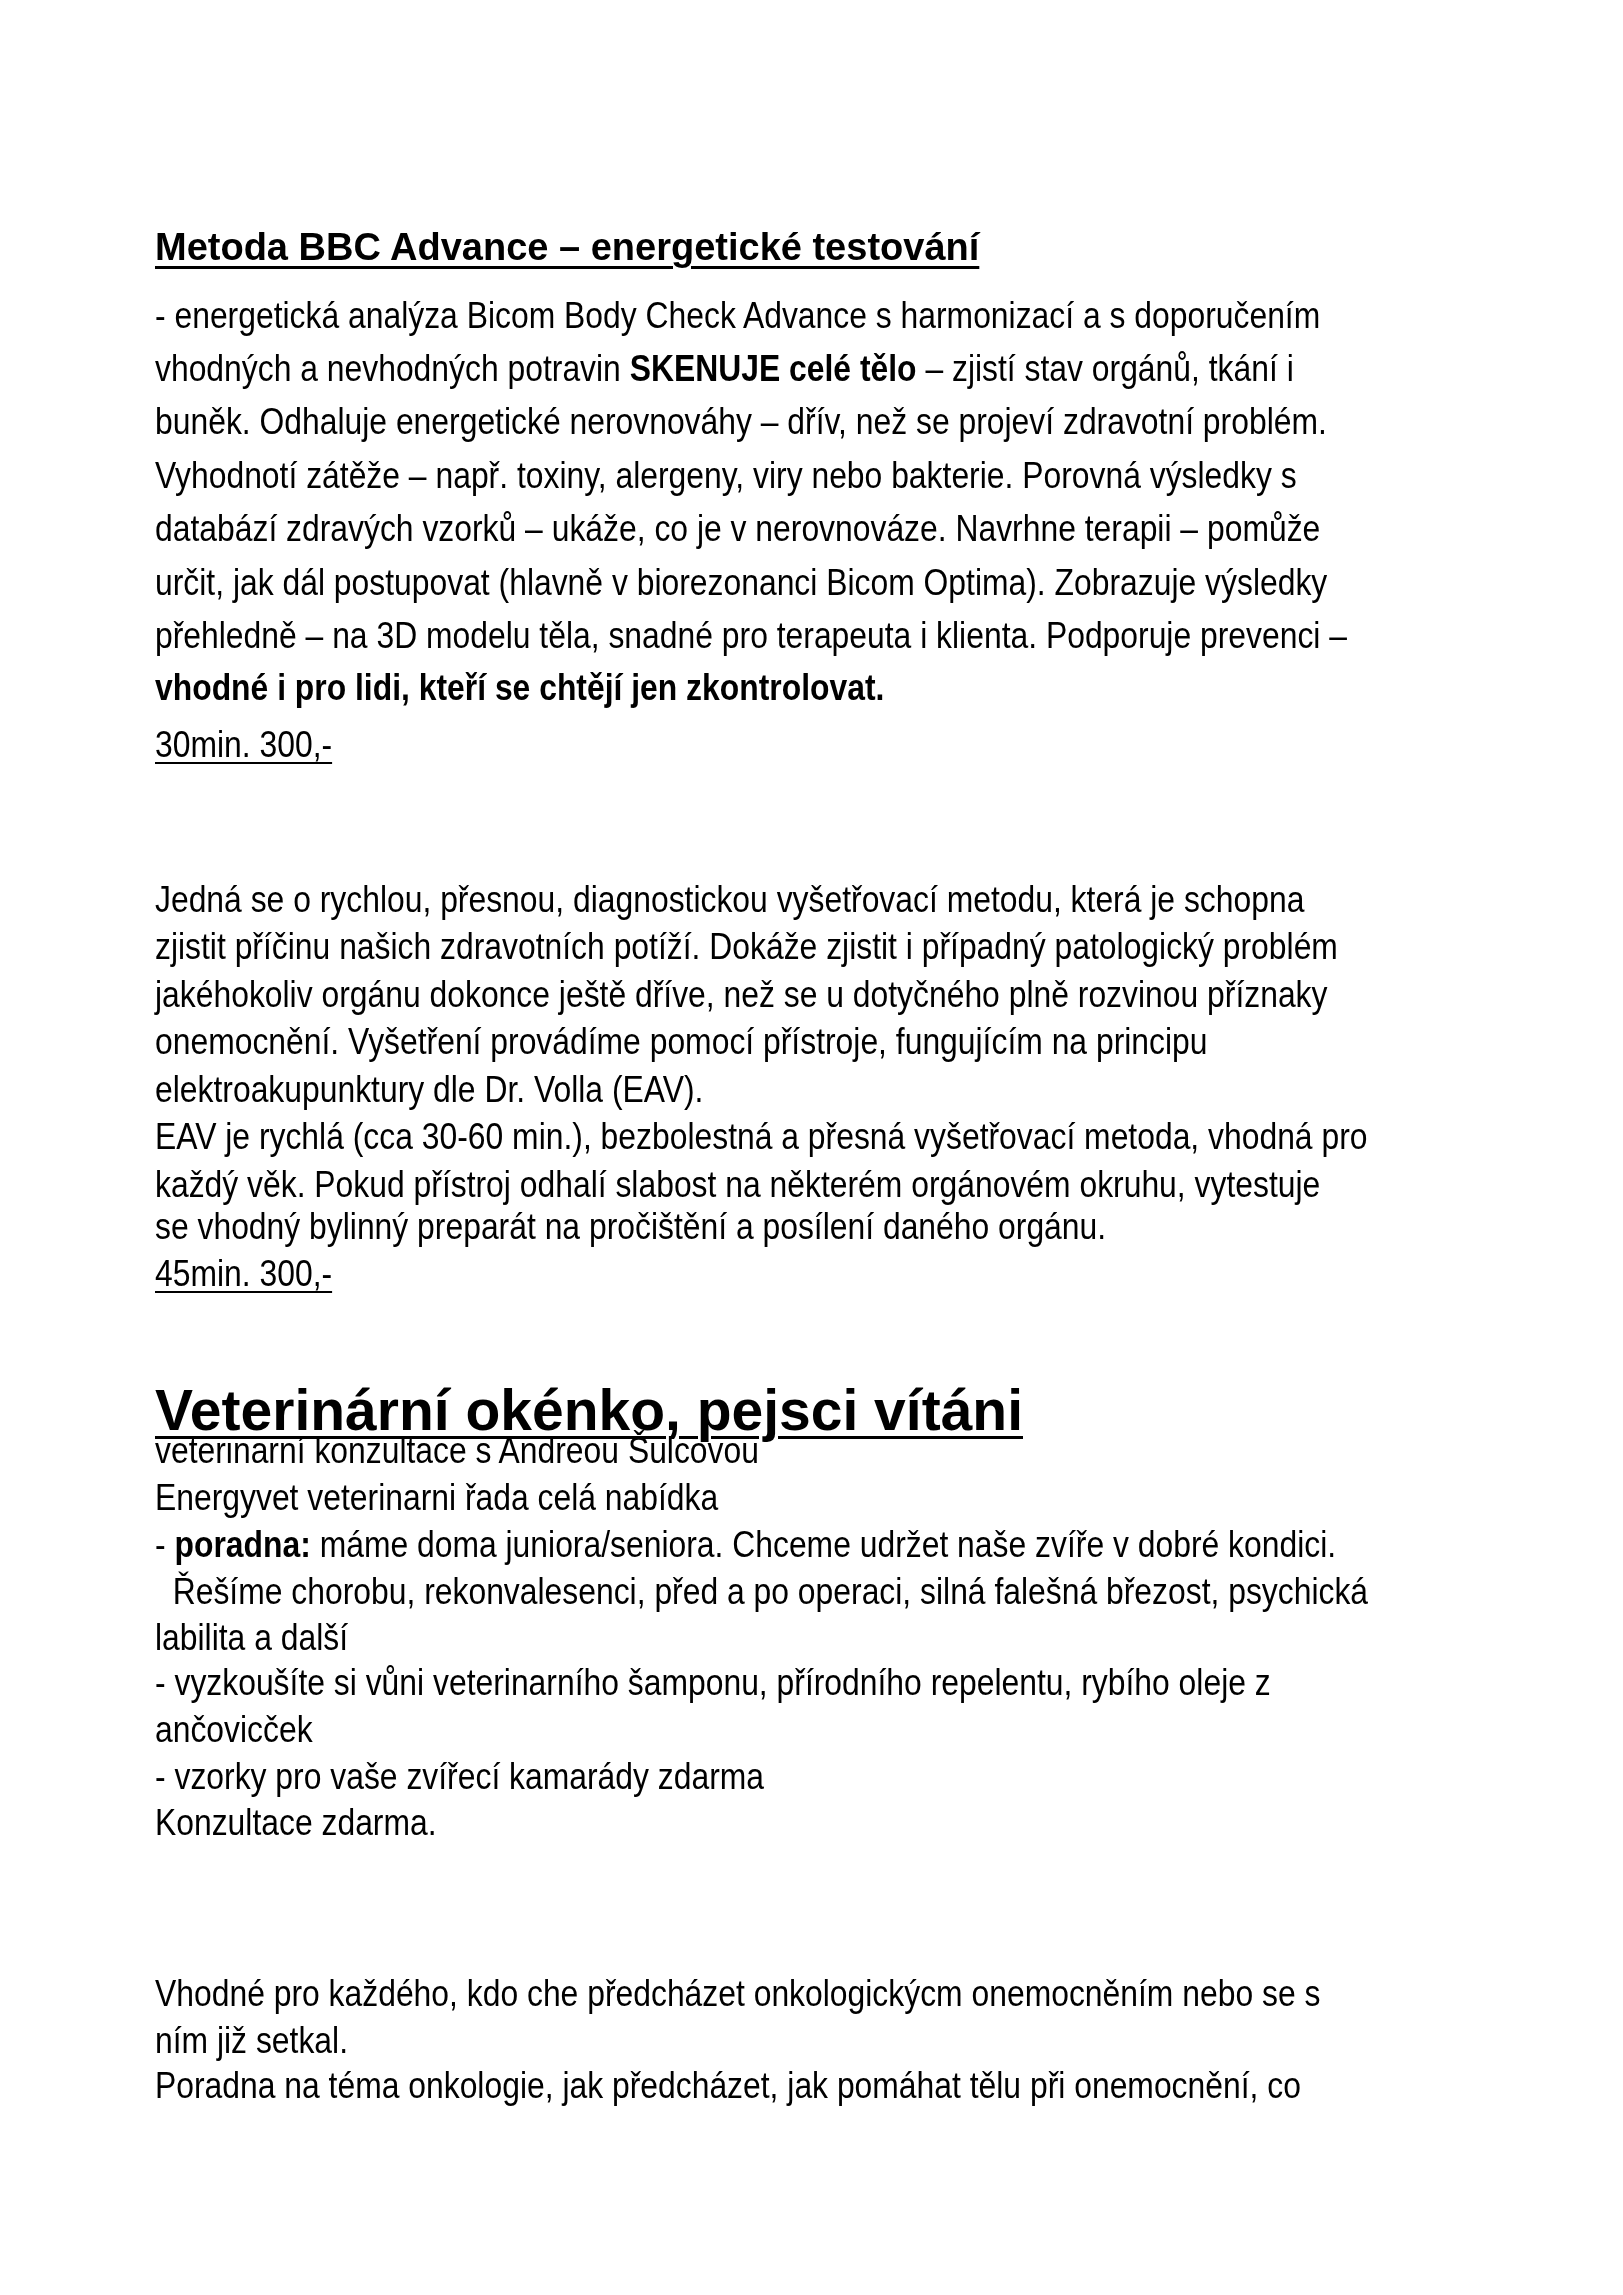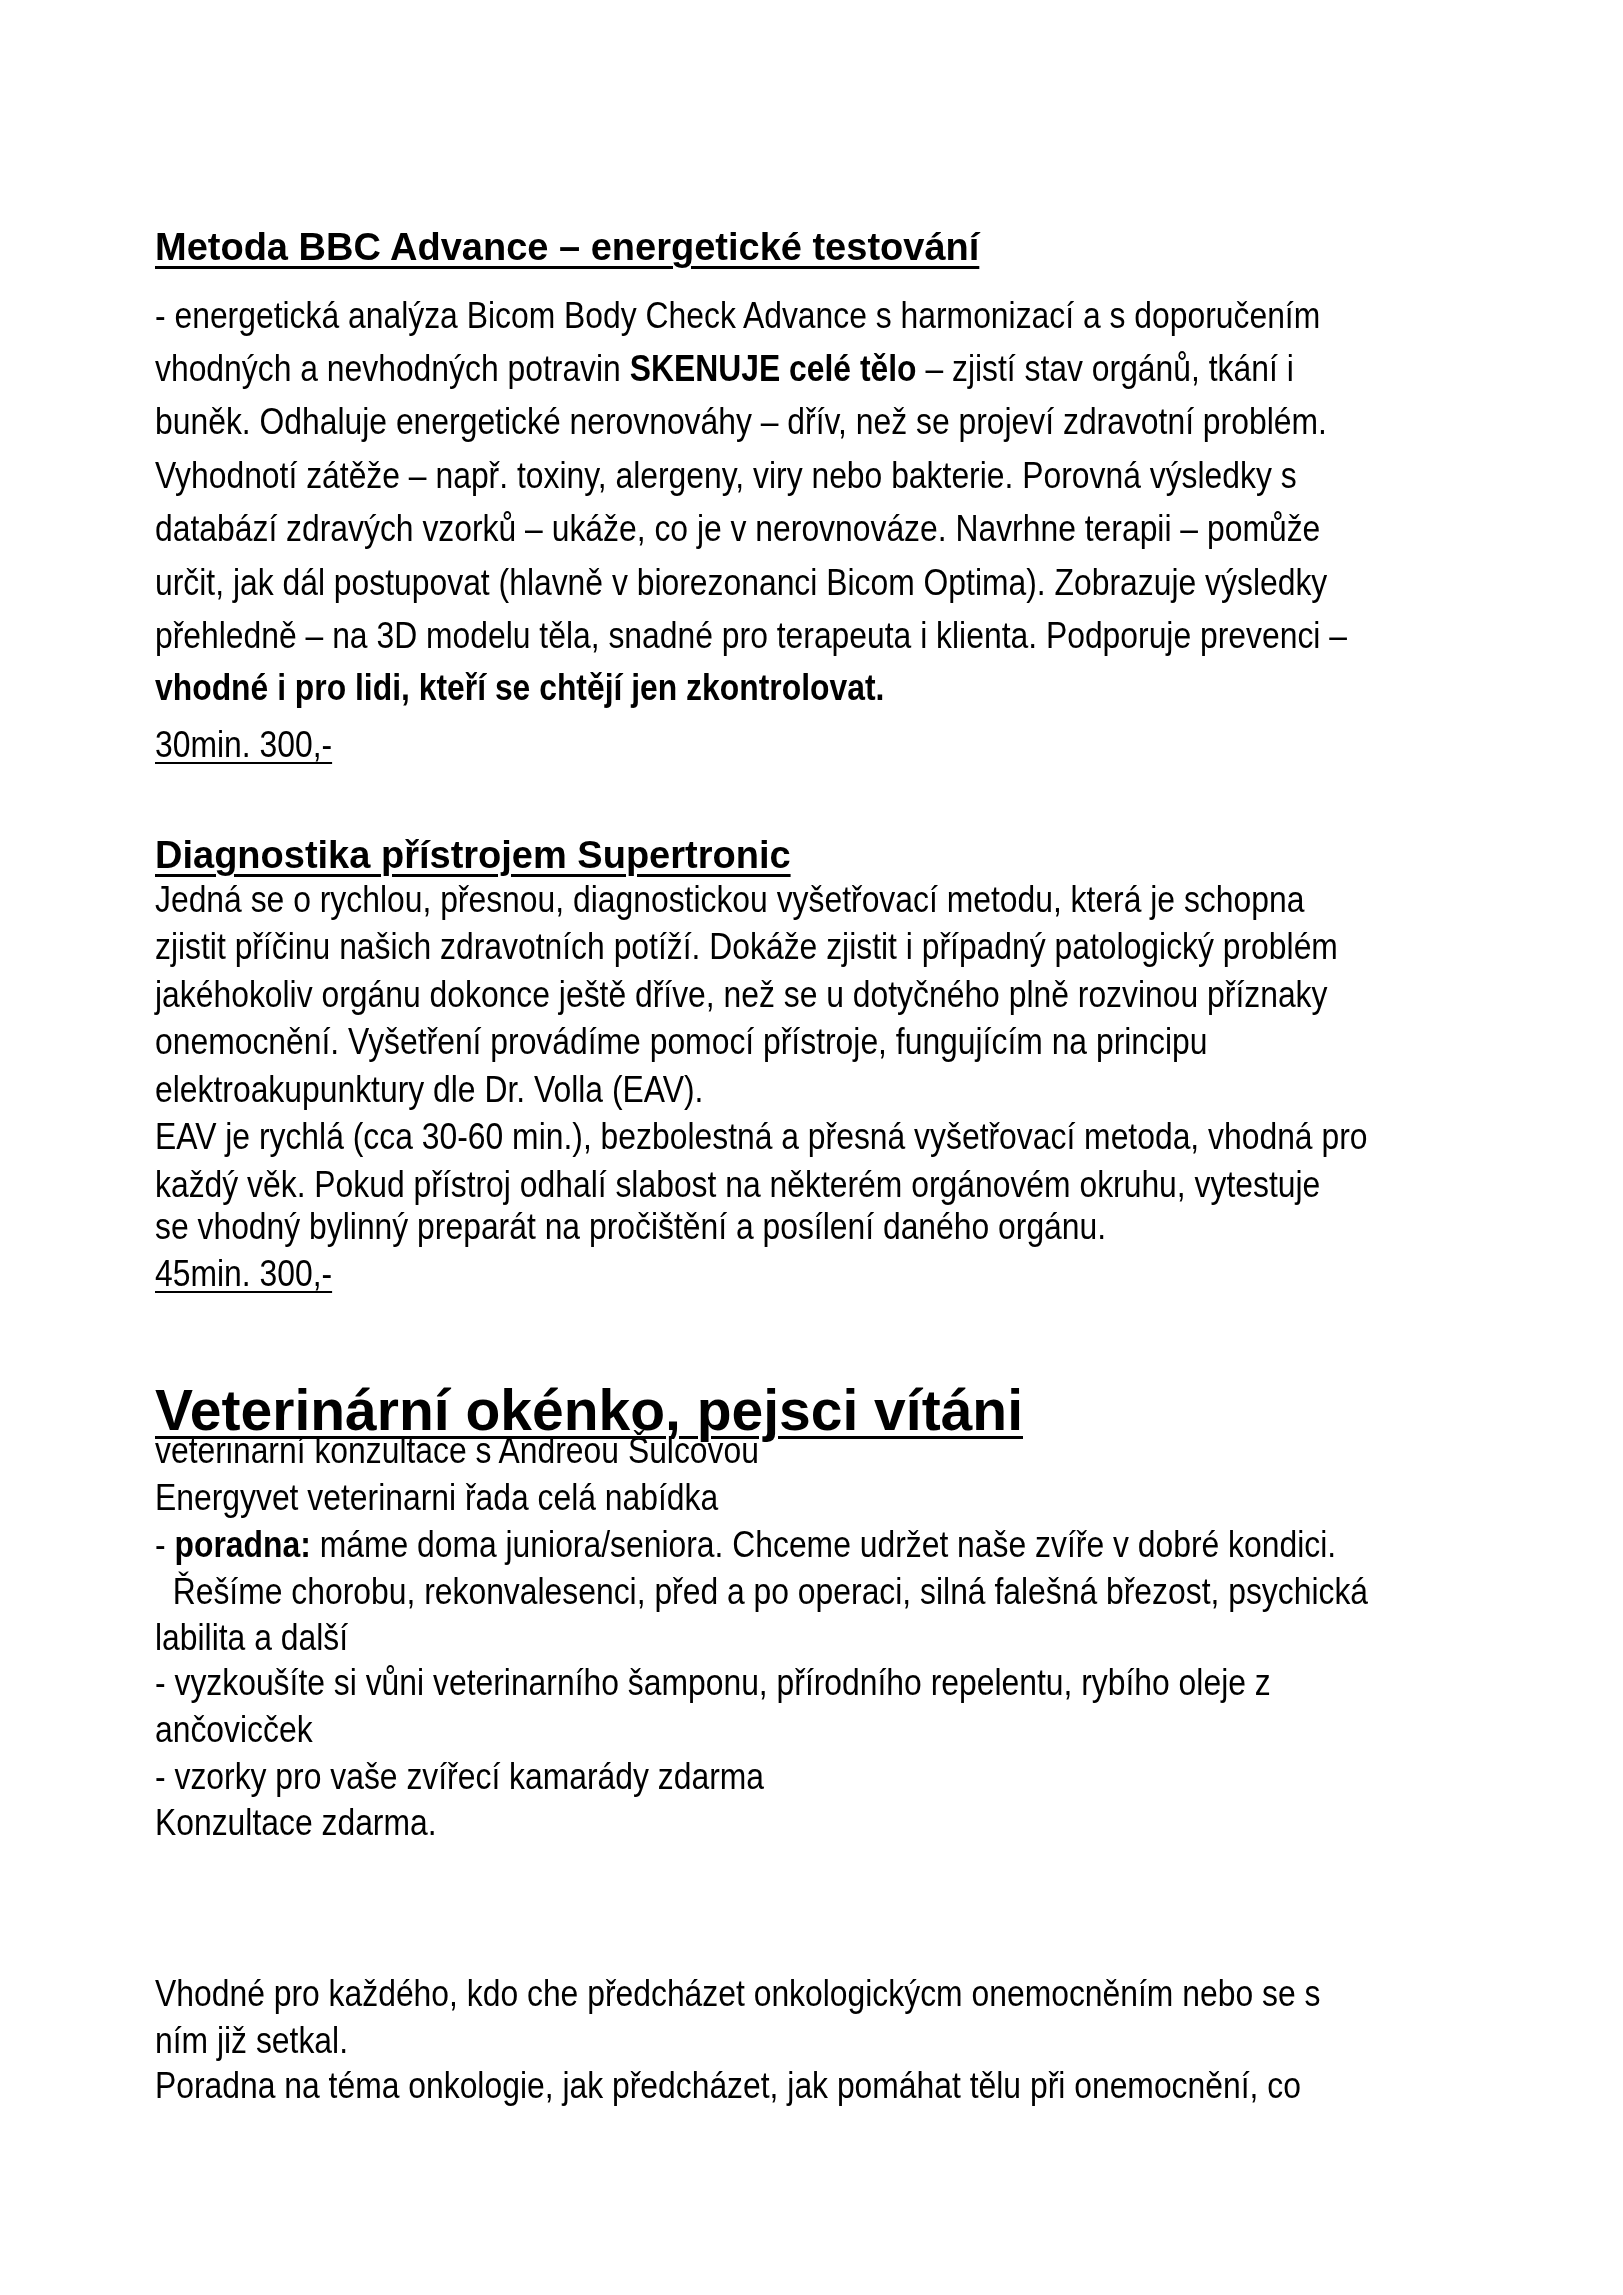--- a/index.html
+++ b/index.html
@@ -26,21 +26,20 @@
   <div class="line" style="top:298px"> - energetická analýza Bicom Body Check Advance s harmonizací a s doporučením</div>
   <div class="line" style="top:351px"><span>vhodných a nevhodných potravin </span><span class="b">SKENUJE celé tělo</span><span> – zjistí stav orgánů, tkání i</span></div>
   <div class="line" style="top:404px">buněk. Odhaluje energetické nerovnováhy – dřív, než se projeví zdravotní problém.</div>
   <div class="line" style="top:458px">Vyhodnotí zátěže – např. toxiny, alergeny, viry nebo bakterie. Porovná výsledky s</div>
   <div class="line" style="top:511px">databází zdravých vzorků – ukáže, co je v nerovnováze. Navrhne terapii – pomůže</div>
   <div class="line" style="top:565px">určit, jak dál postupovat (hlavně v biorezonanci Bicom Optima). Zobrazuje výsledky</div>
   <div class="line" style="top:618px">přehledně – na 3D modelu těla, snadné pro terapeuta i klienta. Podporuje prevenci –</div>
   <div class="line b" style="top:670px">vhodné i pro lidi, kteří se chtějí jen zkontrolovat.</div>
   <div class="line u" style="top:727px">30min. 300,-</div>
 
-  <div class="line h h58" style="top:836px">Diagnostika přístrojem Supertronic</div>
   <div class="line" style="top:882px">Jedná se o rychlou, přesnou, diagnostickou vyšetřovací metodu, která je schopna</div>
   <div class="line" style="top:929px">zjistit příčinu našich zdravotních potíží. Dokáže zjistit i případný patologický problém</div>
   <div class="line" style="top:977px">jakéhokoliv orgánu dokonce ještě dříve, než se u dotyčného plně rozvinou příznaky</div>
   <div class="line" style="top:1024px">onemocnění. Vyšetření provádíme pomocí přístroje, fungujícím na principu</div>
   <div class="line" style="top:1072px">elektroakupunktury dle Dr. Volla (EAV).</div>
   <div class="line" style="top:1119px">EAV je rychlá (cca 30-60 min.), bezbolestná a přesná vyšetřovací metoda, vhodná pro</div>
   <div class="line" style="top:1167px">každý věk. Pokud přístroj odhalí slabost na některém orgánovém okruhu, vytestuje</div>
   <div class="line" style="top:1209px">se vhodný bylinný preparát na pročištění a posílení daného orgánu.</div>
   <div class="line u" style="top:1256px">45min. 300,-</div>
 

